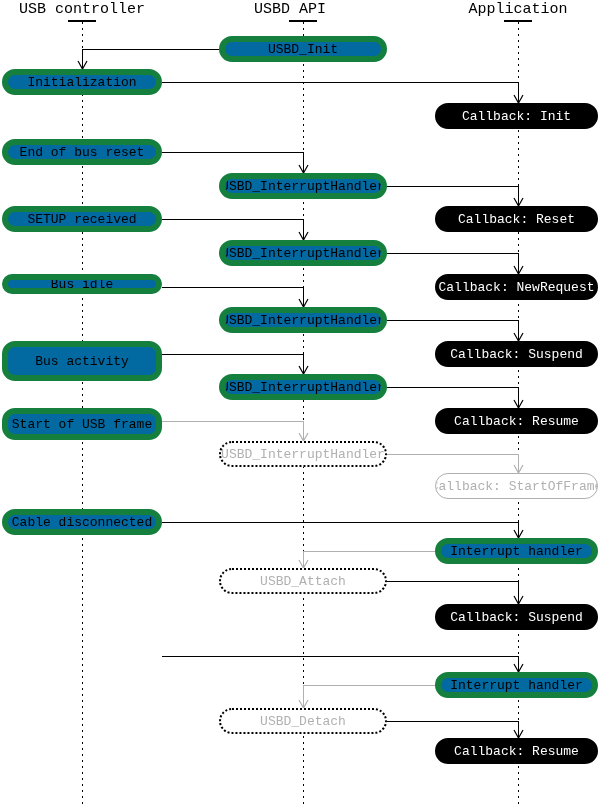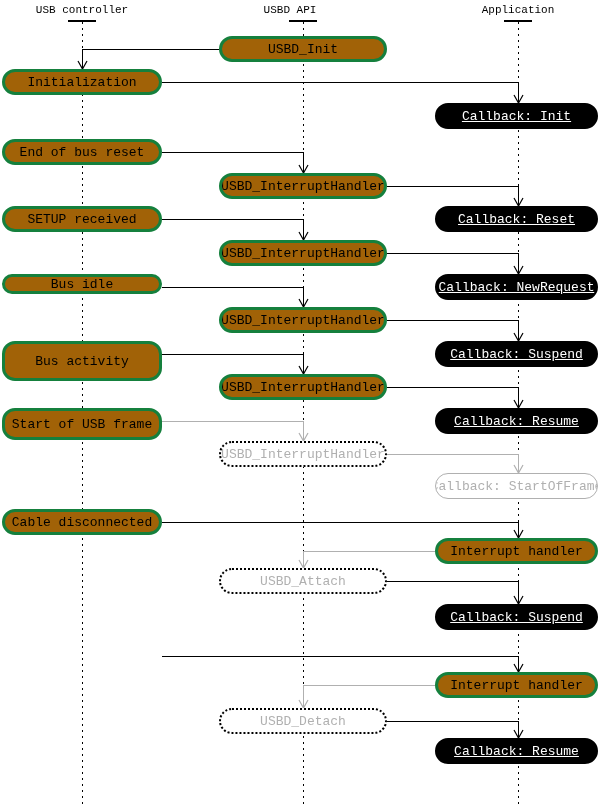--- a/index.html
+++ b/index.html
@@ -4,29 +4,29 @@
 <style>
   html,body{margin:0;padding:0;background:#ffffff;}
   #stage{
     position:relative;width:600px;height:804px;background:#ffffff;
     font-family:"Liberation Mono","DejaVu Sans Mono",monospace;
     overflow:hidden;
   }
   #lines{position:absolute;left:0;top:0;z-index:0;}
   .col-title{
     position:absolute;top:2px;transform:translateX(-50%);
-    font-size:11px;line-height:16px;color:#000;white-space:nowrap;z-index:2;
+    font-size:15px;line-height:16px;color:#000;white-space:nowrap;z-index:2;
   }
   .node{
     position:absolute;height:26px;border-radius:13px;box-sizing:border-box;
     display:flex;align-items:center;justify-content:center;
     font-size:13px;white-space:nowrap;overflow:hidden;z-index:1;
   }
-  .node.solid{background:#a16207;border:3px solid #15803d;color:#000000;}
-  .node.filled{background:#000000;border:2px solid #000000;color:#ffffff;text-decoration:underline;}
+  .node.solid{background:#0369a1;border:6px solid #15803d;color:#000000;}
+  .node.filled{background:#000000;border:2px solid #000000;color:#ffffff;}
   .node.ghost-dotted{background:#ffffff;border:2px dotted #000000;color:#b0b0b0;}
   .node.ghost-outline{background:#ffffff;border:1px solid #b0b0b0;color:#b0b0b0;}
 </style>
 </head>
 <body>
 
 <div id="stage">
   <svg id="lines" width="600" height="804">
       <line x1="82.5" y1="22" x2="82.5" y2="804" stroke="#000000" stroke-width="1" stroke-dasharray="2 4" shape-rendering="crispEdges"></line>
       <line x1="68" y1="20.5" x2="96" y2="20.5" stroke="#000000" stroke-width="2" shape-rendering="crispEdges"></line>

